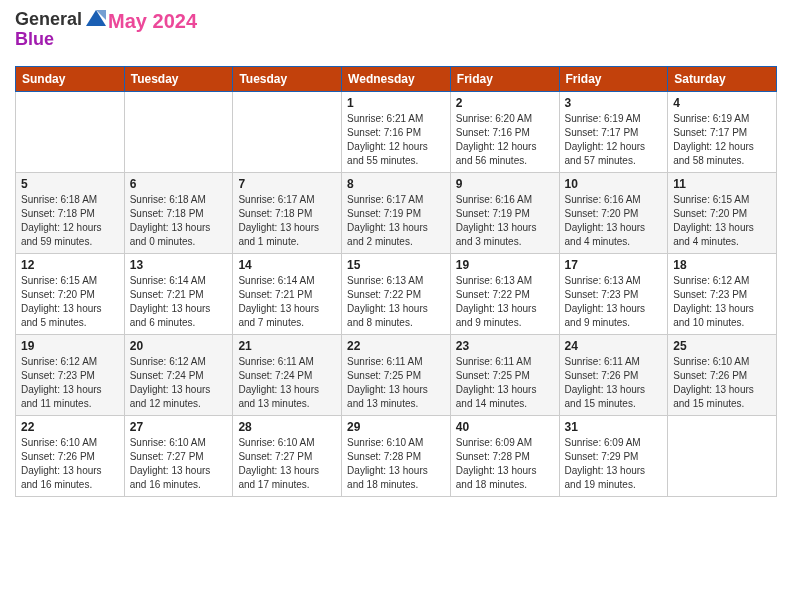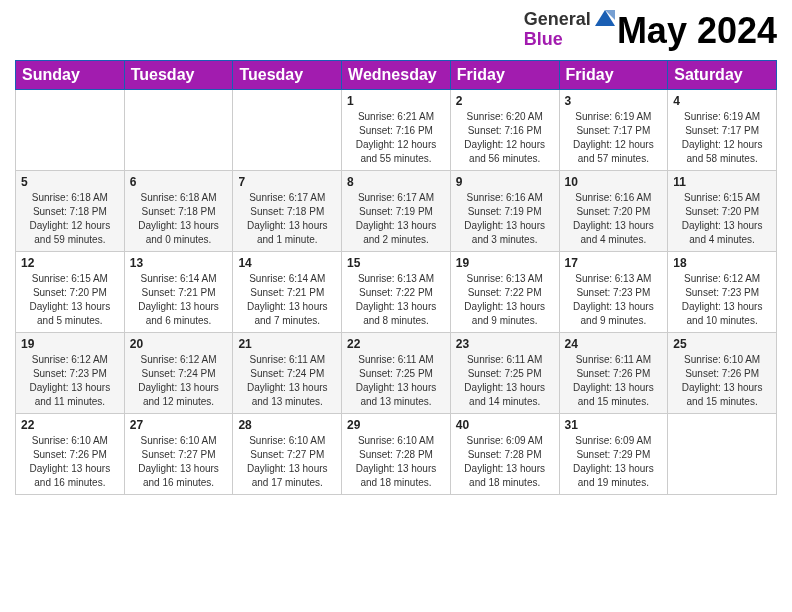--- a/index.html
+++ b/index.html
@@ -10,23 +10,23 @@
       font-family: Arial, sans-serif;
       font-size: 11px;
       overflow: hidden;
     }
     .container {
       width: 792px;
       padding: 10px 15px;
     }
     .header {
       display: flex;
-      justify-content: flex-end;
+      justify-content: flex-start;
       align-items: flex-start;
-      margin-bottom: 8px;
+      margin-bottom: 16px;
     }
     .logo {
       display: flex;
       align-items: center;
     }
     .logo-text {
       font-size: 18px;
       font-weight: bold;
       line-height: 1.1;
     }
@@ -34,39 +34,39 @@
     .logo-blue { color: #a21caf; }
     .logo-icon {
       width: 24px;
       height: 24px;
       margin-left: 2px;
     }
     .title-block {
       text-align: right;
     }
     .month-year {
-      font-size: 36px;
-      font-weight: bold;
-      color: #000000;
+      font-size: 20px;
+      font-weight: bold;
+      color: #ec4899;
     }
     .location {
       font-size: 14px;
       color: #555;
     }
     .calendar {
       width: 100%;
       border-collapse: collapse;
       border: 1px solid #ccc;
     }
     .calendar th {
-      background-color: #a21caf;
+      background-color: #c2410c;
       color: #fff;
       text-align: left;
       padding: 5px 6px;
-      font-size: 16px;
+      font-size: 12px;
       font-weight: bold;
       border: 1px solid #1a5fb4;
     }
     .calendar td {
       border: 1px solid #ccc;
       vertical-align: top;
       padding: 4px 5px;
       width: calc(100% / 7);
       height: 78px;
       background: #fff;
@@ -77,21 +77,20 @@
     .day-number {
       font-weight: bold;
       font-size: 12px;
       margin-bottom: 2px;
       color: #222;
     }
     .day-info {
       font-size: 10px;
       color: #333;
       line-height: 1.4;
-      text-align: center;
     }
     .empty-cell {
       background: #fff !important;
     }
   </style>
 </head>
 <body>
 
 <div class="container">
   <div class="header">

